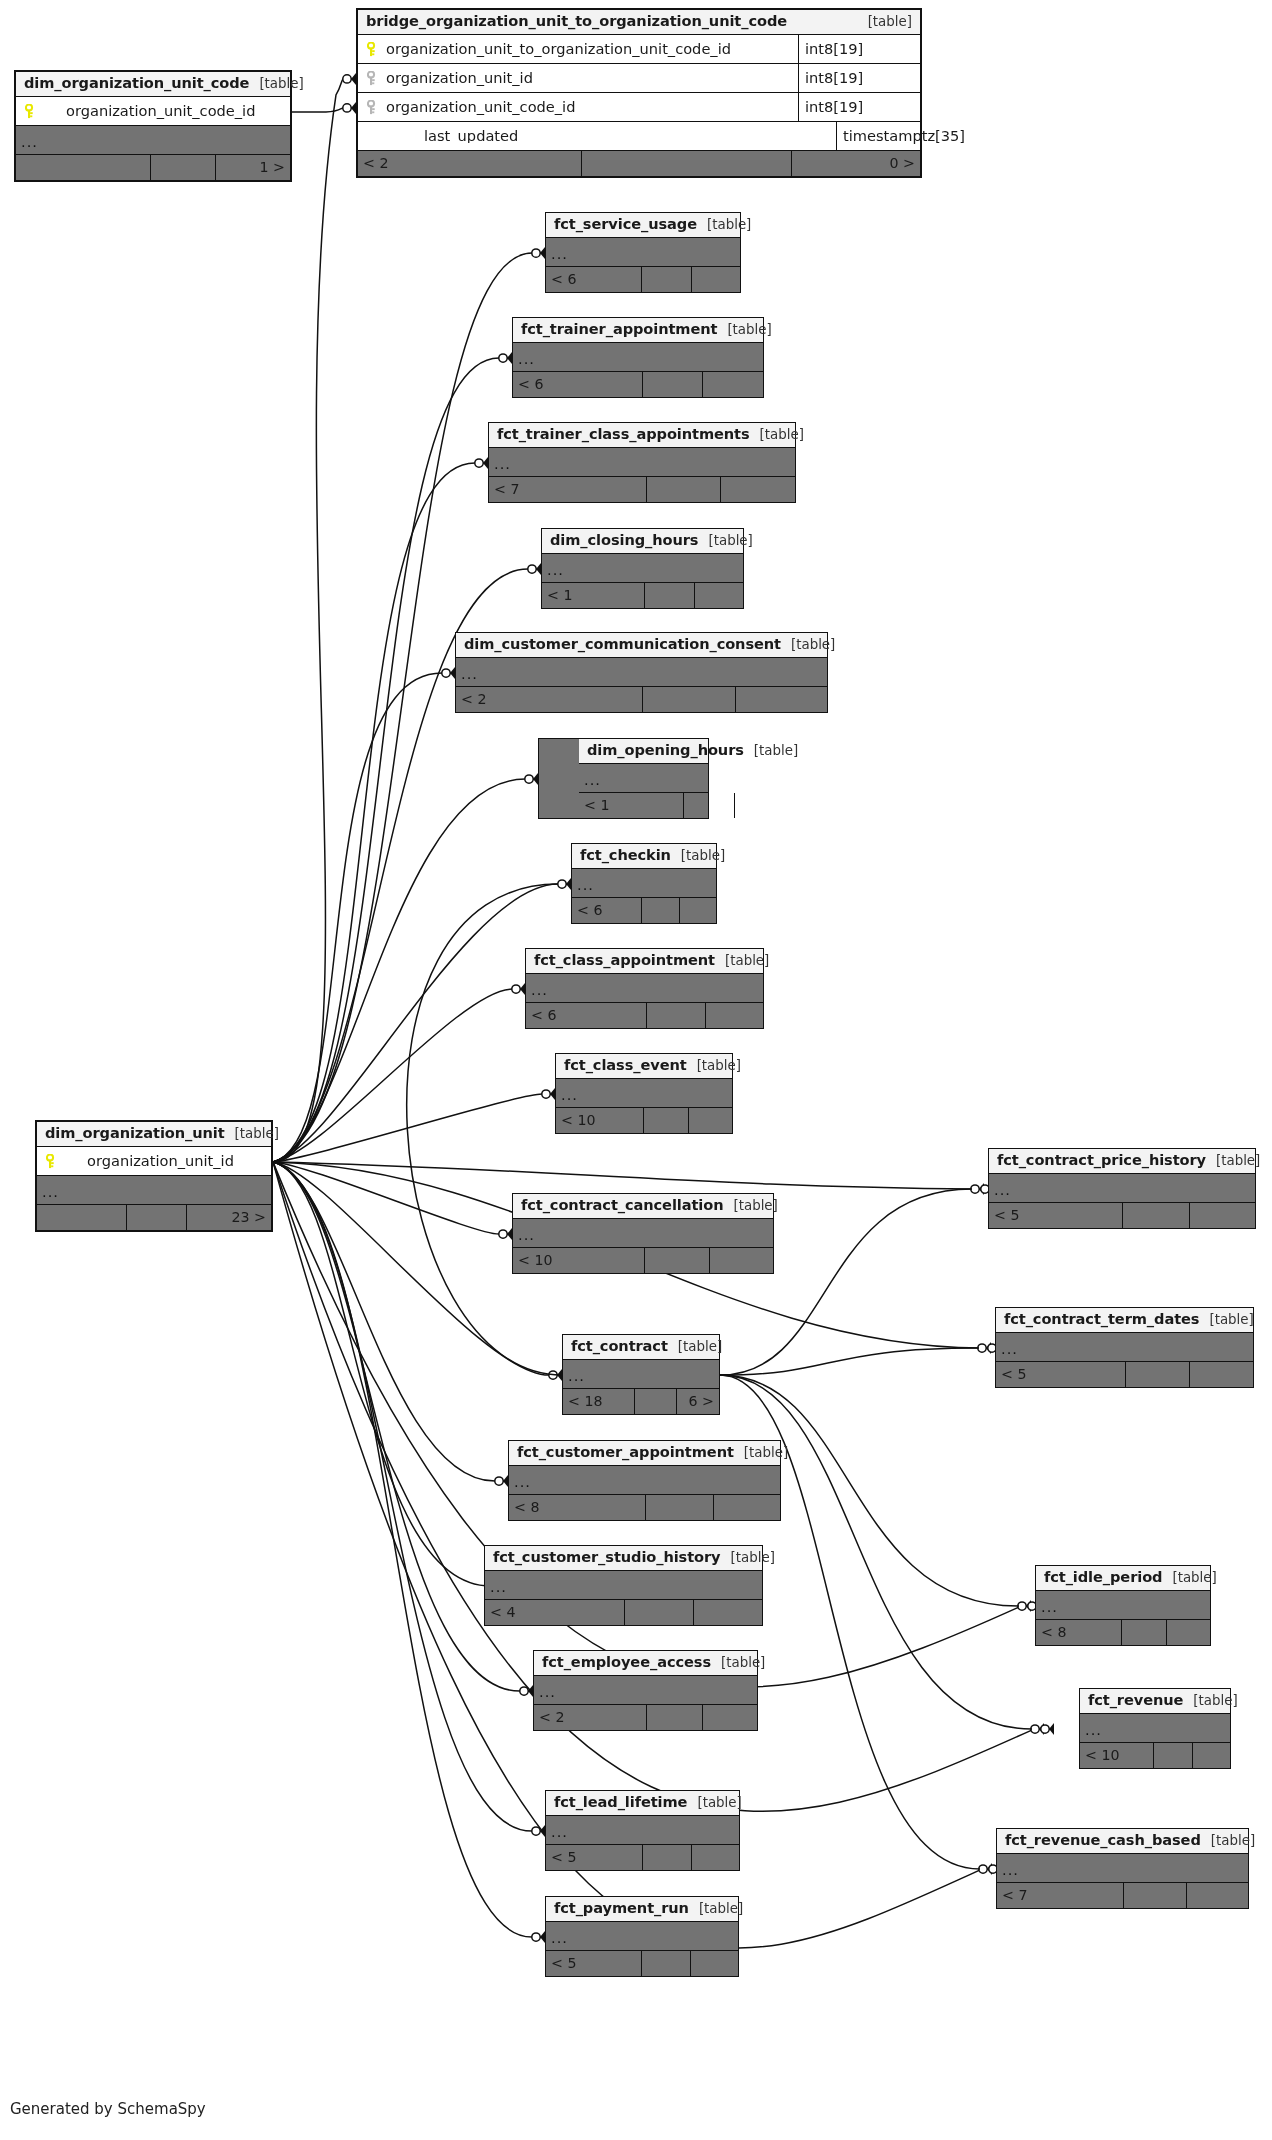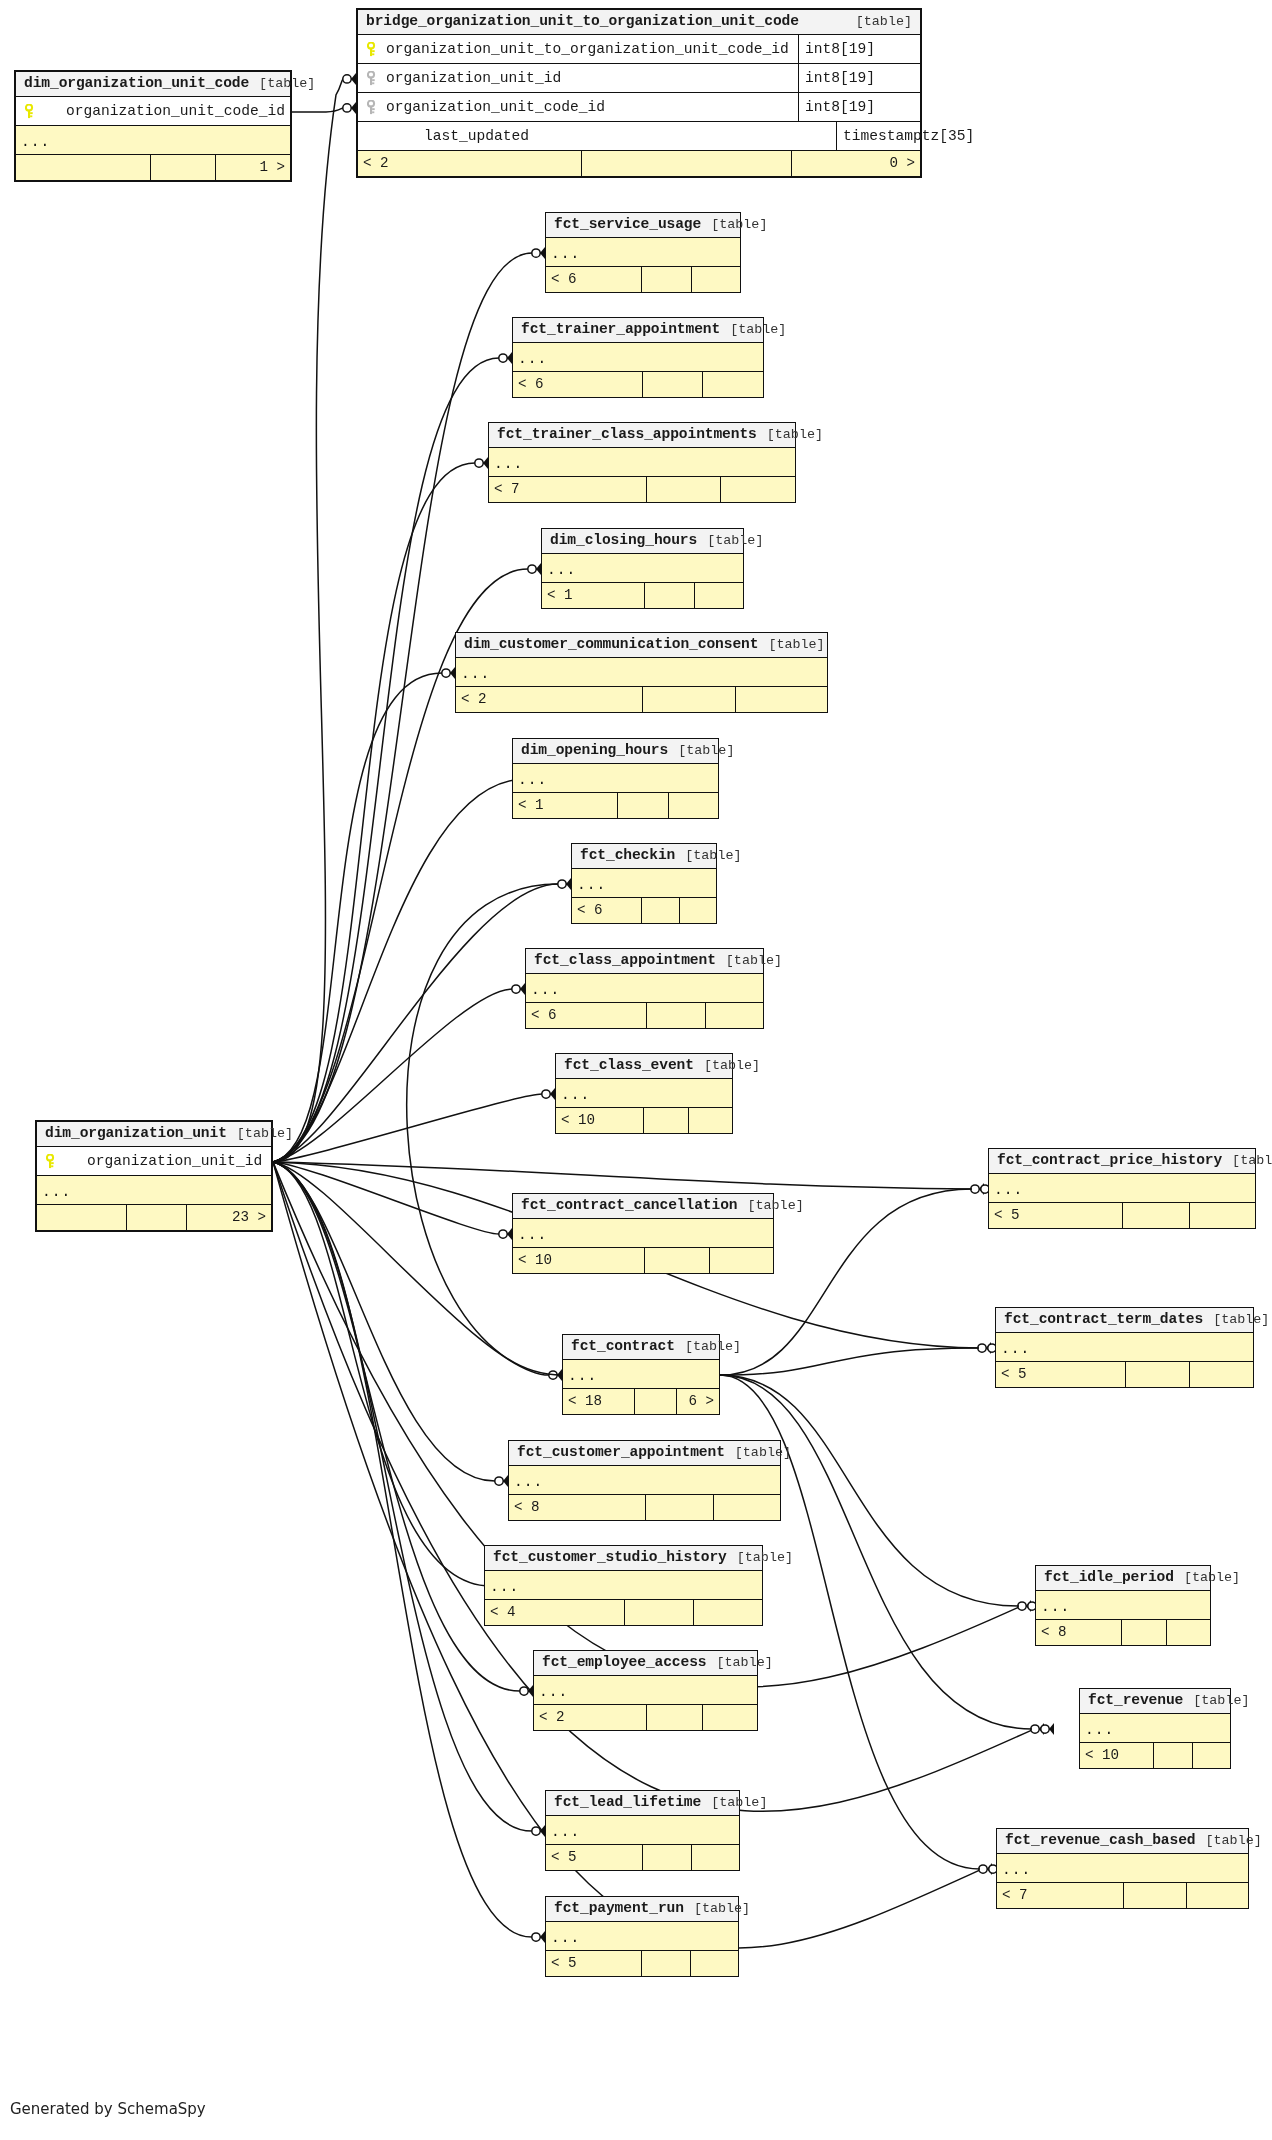--- a/index.html
+++ b/index.html
@@ -22,24 +22,23 @@
     position: absolute;
     left: 0; top: 0;
     width: 1272px;
     height: 2140px;
     pointer-events: none;
   }
   .tbl {
     position: absolute;
     box-sizing: border-box;
     border: 1.6px solid #111111;
-    background: #fef9c3;
+    background: #737373;
     font-size: 14.6px;
     line-height: 1;
-    font-family: Liberation Mono, monospace;
   }
   .tbl.thick { border-width: 2.4px; }
   .tbl-head {
     display: flex;
     align-items: center;
     justify-content: space-between;
     background: #f3f3f3;
     border-bottom: 1.6px solid #111111;
     padding: 4px 8px 5px 8px;
     height: 25px;
@@ -424,21 +423,21 @@
           <span class="tname">dim_customer_communication_consent</span>
           <span class="ttag">[table]</span>
         </div>
         <div class="ellipsis-row">...</div>
         <div class="foot">
           <div class="fcell fleft" style="flex: 0 0 187px;">&lt; 2</div>
           <div class="fcell fleft" style="flex: 0 0 93px;"></div>
           <div class="fcell fright" style="flex: 1 1 auto;"></div>
         </div>
       </div>
-      <div class="tbl" style="left: 512px; top: 738px; width: 207px;">
+      <div class="tbl" style="left: 538px; top: 738px; width: 171px; padding-left: 40px;">
         <div class="tbl-head">
           <span class="tname">dim_opening_hours</span>
           <span class="ttag">[table]</span>
         </div>
         <div class="ellipsis-row">...</div>
         <div class="foot">
           <div class="fcell fleft" style="flex: 0 0 105px;">&lt; 1</div>
           <div class="fcell fleft" style="flex: 0 0 51px;"></div>
           <div class="fcell fright" style="flex: 1 1 auto;"></div>
         </div>

